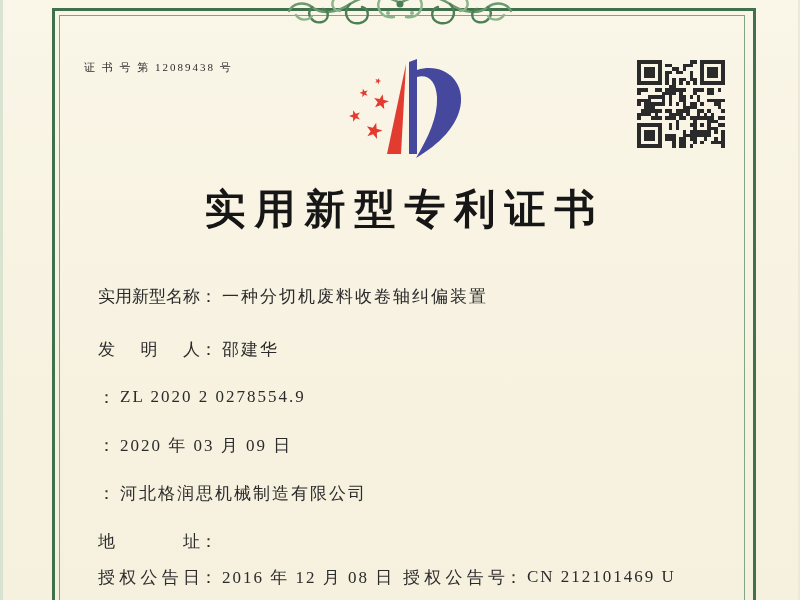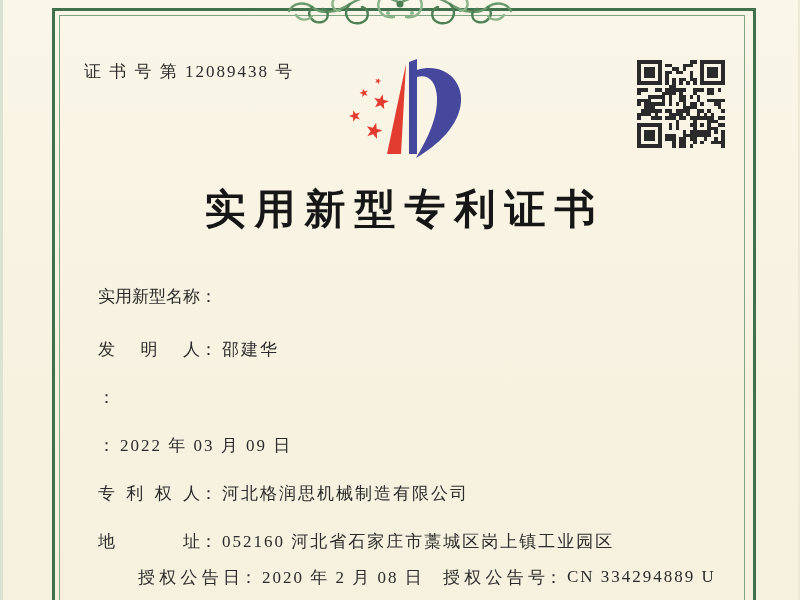--- a/index.html
+++ b/index.html
@@ -7,36 +7,36 @@
        font-family:"Liberation Serif","DejaVu Serif",serif;}
   .page{position:absolute;inset:0;background:#f8f3e2;
         background-image:linear-gradient(180deg,#faf6e8 0%,#f8f3e2 40%,#f6f1de 100%);}
   .scan-edge-left{position:absolute;left:0;top:0;bottom:0;width:3px;background:#cfe0cc;opacity:.8;}
   .scan-edge-right{position:absolute;right:0;top:0;bottom:0;width:2px;background:#eee9d6;}
   .frame-outer{position:absolute;left:52px;top:8px;width:698px;height:640px;
                border:3px solid #41704c;}
   .frame-inner{position:absolute;left:59px;top:15px;width:684px;height:640px;
                border:1px solid #7fa583;}
   .ornament{position:absolute;left:284px;top:-9px;width:232px;height:40px;}
-  .cert-number{position:absolute;left:84px;top:60px;font-size:17px;letter-spacing:2px;
+  .cert-number{position:absolute;left:84px;top:60px;font-size:11px;letter-spacing:2px;
                color:#2b2b2b;}
   .logo{position:absolute;left:340px;top:50px;width:140px;height:115px;}
   .qr{position:absolute;left:637px;top:60px;width:88px;height:88px;}
   .title{position:absolute;left:0;top:182px;width:100%;text-align:center;
          font-size:41px;font-weight:bold;letter-spacing:9px;padding-left:9px;
          box-sizing:border-box;color:#161616;}
   .fields{position:absolute;left:98px;top:272px;width:640px;color:#2b2b2b;}
   .field-row{height:48px;display:flex;align-items:center;font-size:17px;}
   .field-row.first{margin-bottom:5px;}
   .field-label{display:inline-block;width:102px;text-align:justify;text-align-last:justify;
                flex:none;}
   .field-colon{flex:none;}
   .field-value{letter-spacing:2px;margin-left:5px;white-space:nowrap;}
   .footer-row{position:absolute;left:98px;top:562px;width:660px;height:30px;font-size:17px;
-              color:#2b2b2b;margin-left:40px;}
+              color:#2b2b2b;}
   .footer-group{position:absolute;top:0;display:flex;align-items:center;height:30px;}
   .footer-group.left{left:0;}
   .footer-group.right{left:305px;}
 </style>
 </head>
 <body>
 
 <div class="page">
 
   <div class="frame-outer"></div>
@@ -399,51 +399,51 @@
       <rect x="52.80" y="84.48" width="3.52" height="3.52"></rect>
       <rect x="84.48" y="84.48" width="3.52" height="3.52"></rect>
     </svg>
 
   <div class="title">实用新型专利证书</div>
 
   <div class="fields">
     <div class="field-row first">
       <span class="field-label">实用新型名称</span>
         <span class="field-colon">：</span>
+        <span class="field-value">一种分切机废料收卷轴纠偏装置</span>
     </div>
     <div class="field-row">
       <span class="field-label">发明人</span>
         <span class="field-colon">：</span>
         <span class="field-value">邵建华</span>
     </div>
     <div class="field-row">
         <span class="field-colon">：</span>
+        <span class="field-value">ZL 2020 2 0278554.9</span>
     </div>
     <div class="field-row">
         <span class="field-colon">：</span>
-        <span class="field-value">2022 年 03 月 09 日</span>
+        <span class="field-value">2020 年 03 月 09 日</span>
     </div>
     <div class="field-row">
-      <span class="field-label">专利权人</span>
         <span class="field-colon">：</span>
         <span class="field-value">河北格润思机械制造有限公司</span>
     </div>
     <div class="field-row">
       <span class="field-label">地址</span>
         <span class="field-colon">：</span>
-        <span class="field-value">052160 河北省石家庄市藁城区岗上镇工业园区</span>
     </div>
   </div>
 
   <div class="footer-row">
     <div class="footer-group left">
       <span class="field-label">授权公告日</span>
         <span class="field-colon">：</span>
-        <span class="field-value">2020 年 2 月 08 日</span>
+        <span class="field-value">2016 年 12 月 08 日</span>
     </div>
     <div class="footer-group right">
       <span class="field-label">授权公告号</span>
         <span class="field-colon">：</span>
-        <span class="field-value">CN 334294889 U</span>
+        <span class="field-value">CN 212101469 U</span>
     </div>
   </div>
 
 </div>
 
 </body></html>

